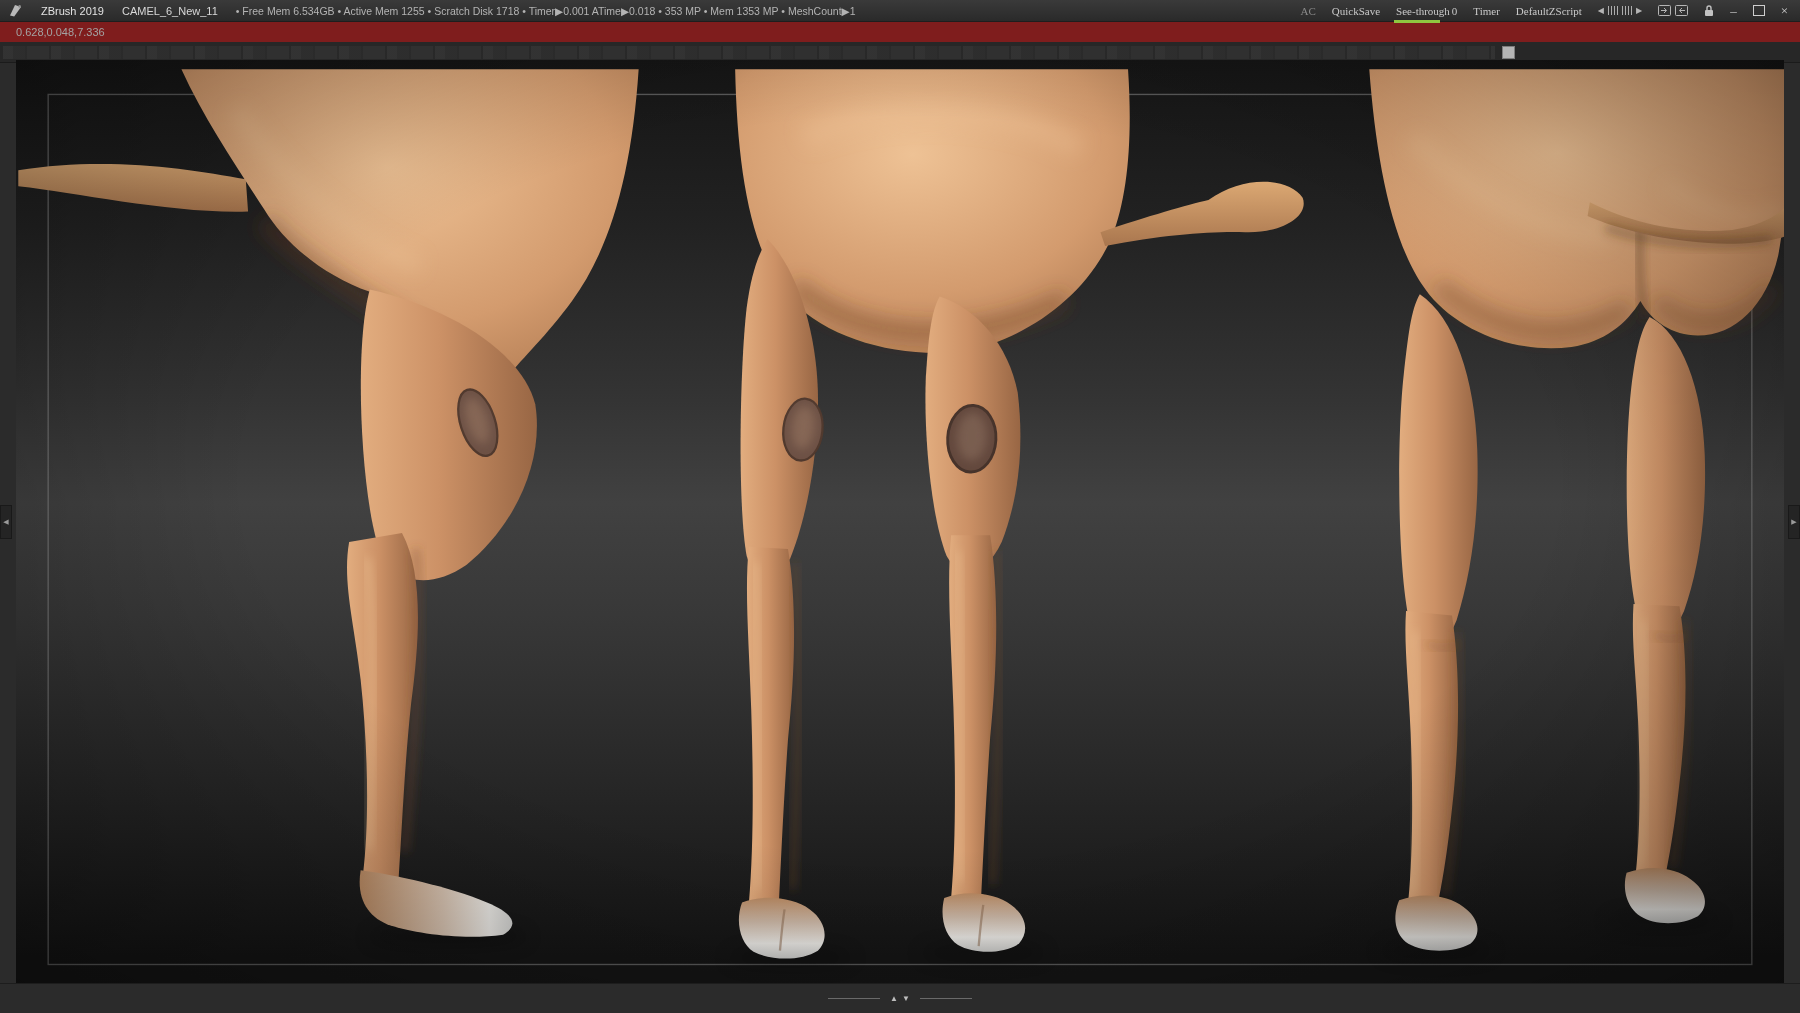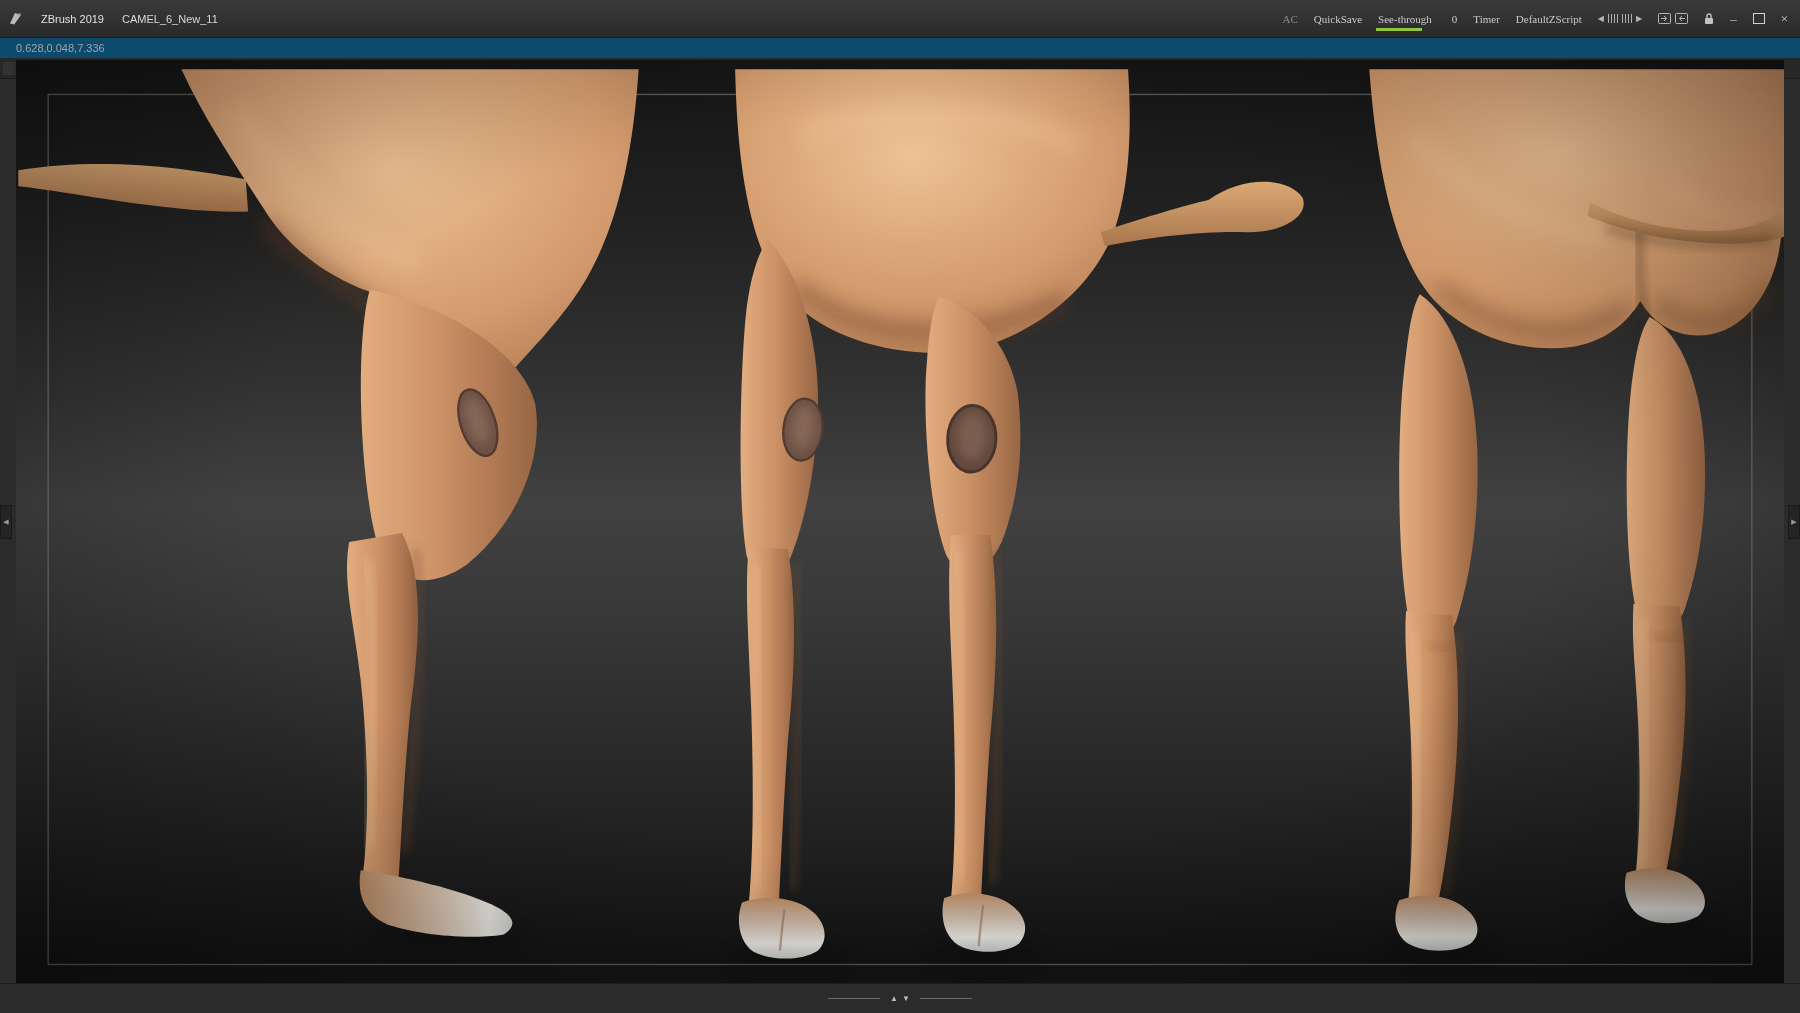--- a/index.html
+++ b/index.html
@@ -5,41 +5,41 @@
   html,body{margin:0;padding:0;}
   body{
     width:1800px;height:1013px;position:relative;overflow:hidden;
     background:#2b2b2b;font-family:"Liberation Sans",sans-serif;
     -webkit-font-smoothing:antialiased;
   }
   
   .titlebar{
     height:21px;background:linear-gradient(#3a3a3a,#2a2a2a);
     border-bottom:1px solid #1e1e1e;display:flex;align-items:center;
-    gap:18px;padding:8px 8px;font-size:11px;color:#c9c9c9;position:relative;z-index:6;
+    gap:18px;padding:0 8px;font-size:11px;color:#c9c9c9;position:relative;z-index:6;
     white-space:nowrap;
   }
   .titlebar .app{color:#e2e2e2;}
   .titlebar .doc{color:#d8d8d8;}
   .titlebar .stats{color:#b3b3b3;font-size:10.5px;}
   .tb-right{margin-left:auto;display:flex;align-items:center;gap:16px;padding-right:4px;font-family:Liberation Serif, serif;}
   .dim{color:#8a8a8a;}
-  .seethrough{position:relative;display:flex;gap:20px;align-items:center;}
+  .seethrough{position:relative;display:flex;gap:2px;align-items:center;}
   .seethrough::after{
     content:"";position:absolute;left:-2px;bottom:-6px;width:46px;height:3px;
     background:var(--accent,#8fc640);
   }
   .winbtn{color:#cfcfcf;font-size:13px;line-height:1;cursor:default;}
   .maxbox{width:10px;height:9px;border:1px solid #cfcfcf;display:inline-block;}
   .bars{width:10px;height:9px;background:repeating-linear-gradient(90deg,#adadad 0 1px,transparent 1px 3px);}
   .tinyarrow{font-size:8px;color:#b5b5b5;line-height:1;}
   .icongrp{display:flex;align-items:center;gap:4px;}
   
   .infobar{
-    height:20px;background:#0c4a6e;border-bottom:1px solid #272727;
+    height:20px;background:#7f1d1d;border-bottom:1px solid #272727;
     display:flex;align-items:center;padding-left:16px;font-size:11px;color:#a3a3a3;
   }
   
   .toolstrip{height:19px;background:#272727;position:relative;border-bottom:1px solid #1b1b1b;}
   .toolstrip .tiles{
     position:absolute;left:3px;top:3px;height:13px;width:1492px;opacity:.5;
     background:repeating-linear-gradient(90deg,#3e3e3e 0 10px,#343434 10px 22px,#2e2e2e 22px 24px,#393939 24px 46px,#2a2a2a 46px 48px);
   }
   .strip-slider{position:absolute;left:1502px;top:3px;width:11px;height:11px;background:#b5b5b5;border:1px solid #7d7d7d;}
   
@@ -70,20 +70,21 @@
 </head>
 <body>
 
 <div class="titlebar">
   <svg width="15" height="15" viewBox="0 0 15 15">
     <path d="M2,12.5 L7,2 L13,4 L6.2,13.5 Z" fill="#b9b9b9"></path>
     <circle cx="11.6" cy="3.4" r="1.3" fill="#8f8f8f"></circle>
   </svg>
   <span class="app">ZBrush 2019</span>
   <span class="doc">CAMEL_6_New_11</span>
+  <span class="stats">• Free Mem 6.534GB • Active Mem 1255 • Scratch Disk 1718 • Timer▶0.001 ATime▶0.018 • 353 MP • Mem 1353 MP • MeshCount▶1</span>
 
   <div class="tb-right">
     <span class="dim">AC</span>
     <span>QuickSave</span>
     <span class="seethrough" style="--accent:#8fc640">
       <span>See-through</span>
       <span>0</span>
     </span>
     <span>Timer</span>
     <span>DefaultZScript</span>

